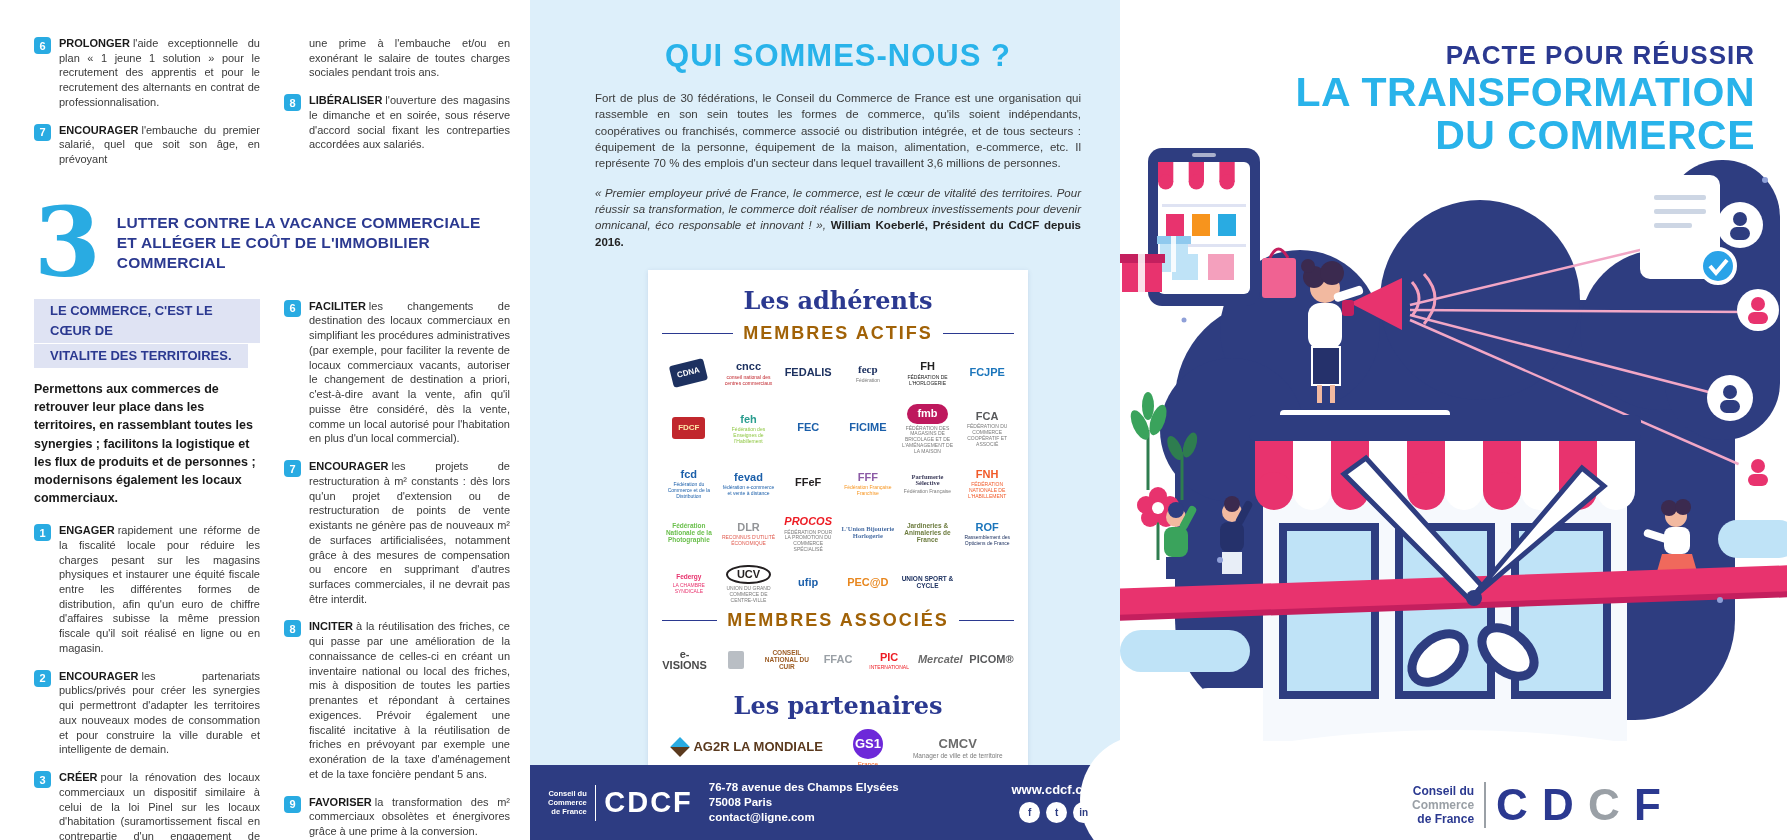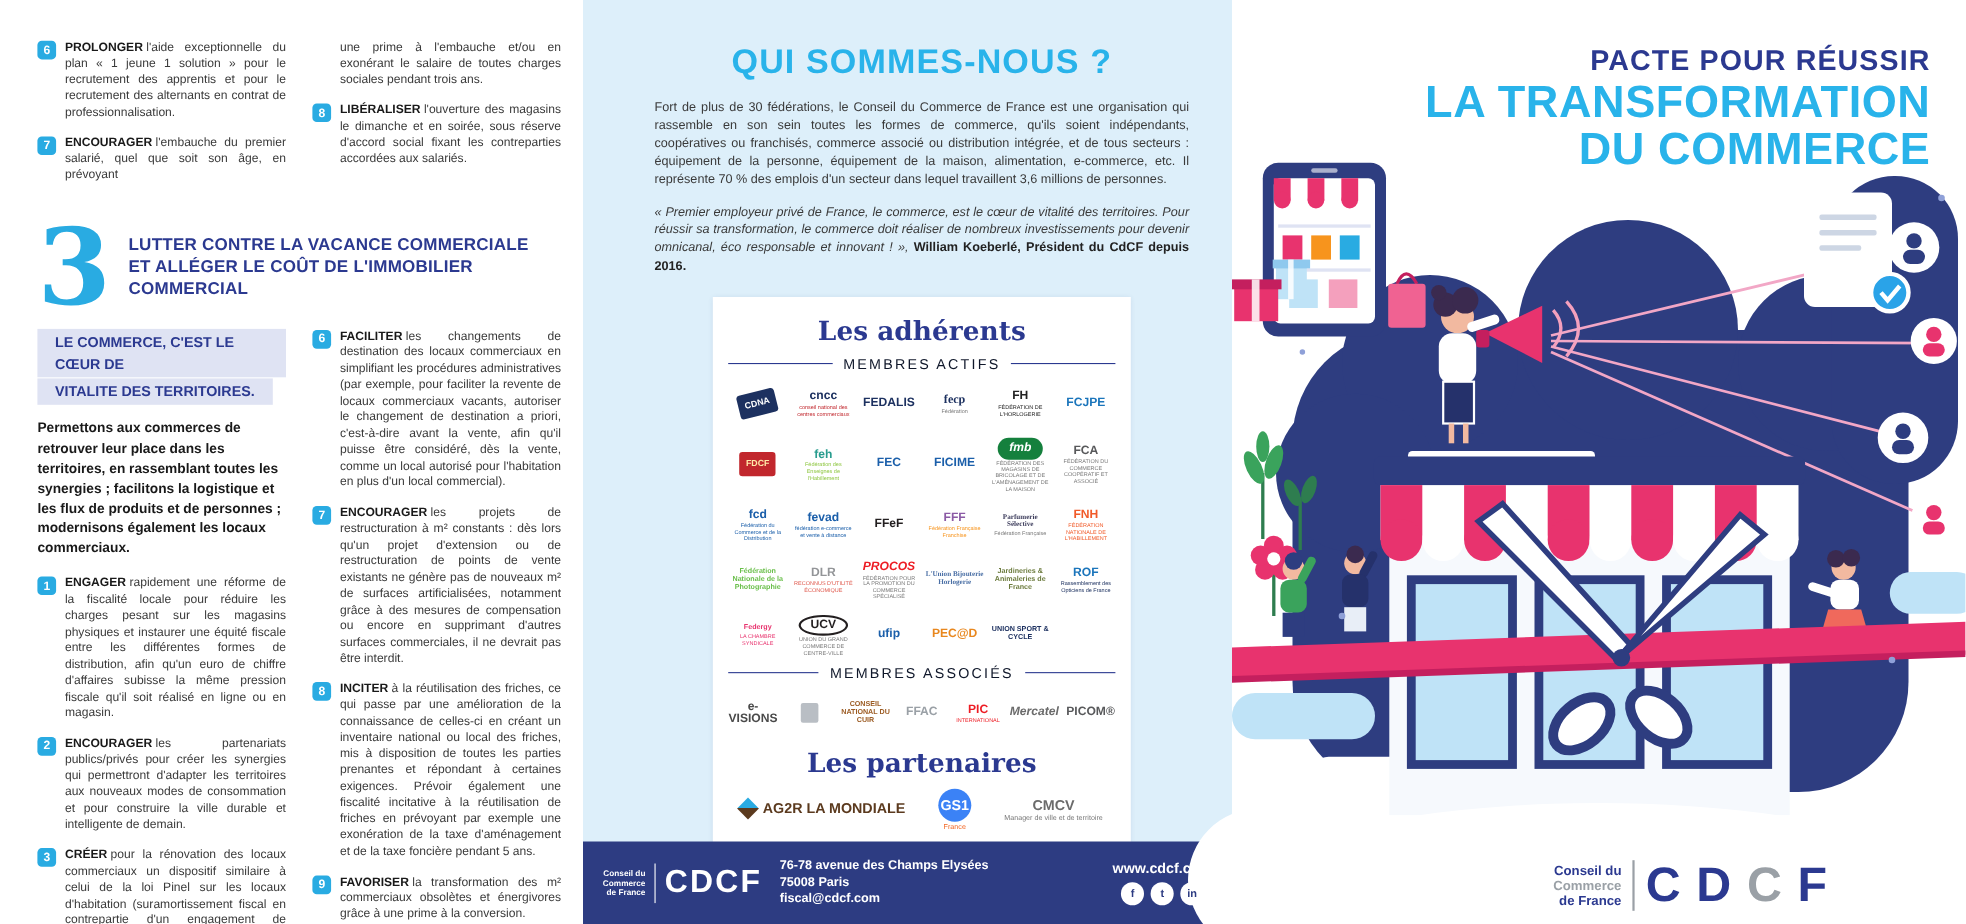--- a/index.html
+++ b/index.html
@@ -30,21 +30,21 @@
   .mid-intro{margin:0 0 13px 0;font-size:11.5px;line-height:1.42;text-align:justify;}
   .mid-quote{margin:0;font-size:11.5px;line-height:1.42;text-align:justify;}
   .mid-quote b{font-style:normal;color:#222;}
   .card{width:380px;margin:20px auto 0 auto;background:#fff;box-shadow:0 1px 5px rgba(40,60,120,.12);
         padding:14px 14px 12px 14px;box-sizing:border-box;}
   .card-title{margin:2px 0 8px 0;text-align:center;font-family:"DejaVu Serif",serif;font-size:24px;
               font-weight:bold;color:#2b3990;}
   .card-title.partners{margin-top:10px;}
   .divider{display:flex;align-items:center;gap:10px;margin:6px 0 10px 0;}
   .divider::before,.divider::after{content:"";flex:1;height:1px;background:#2b3990;}
-  .divider span{font-size:13px;letter-spacing:2px;color:#0f172a;font-weight:400;}
+  .divider span{font-size:18px;letter-spacing:2px;color:#a16207;font-weight:700;}
   .logo-grid{display:grid;gap:10px 6px;margin-bottom:6px;}
   .logo-grid.six{grid-template-columns:repeat(6,1fr);}
   .logo-grid.seven{grid-template-columns:repeat(7,1fr);}
   .lcell{display:flex;flex-direction:column;align-items:center;justify-content:center;text-align:center;min-height:40px;}
   .lmain{font-weight:bold;font-size:11px;line-height:1.05;}
   .lmain.sm{font-size:6.5px;}
   .lmain.serif{font-family:Liberation Serif, serif;}
   .lmain.italic{font-style:italic;}
   .lmain.boxed{padding:7px 6px;border-radius:3px;font-size:8px;}
   .lmain.tilt{transform:rotate(-14deg);}
@@ -227,21 +227,21 @@
     <span class="lmain" style="color: rgb(27, 95, 170);">FEC</span>
     <span class="lsub"></span>
   </div>
 
   <div class="lcell">
     <span class="lmain" style="color: rgb(27, 95, 170);">FICIME</span>
     <span class="lsub"></span>
   </div>
 
   <div class="lcell">
-    <span class="lmain pill" style="color: rgb(255, 255, 255); background-color: #15803d; font-style: italic;">fmb</span>
+    <span class="lmain pill" style="color: rgb(255, 255, 255); background-color: #be185d;">fmb</span>
     <span class="lsub">FÉDÉRATION DES MAGASINS DE BRICOLAGE ET DE L'AMÉNAGEMENT DE LA MAISON</span>
   </div>
 
   <div class="lcell">
     <span class="lmain" style="color: rgb(88, 89, 91);">FCA</span>
     <span class="lsub">FÉDÉRATION DU COMMERCE COOPÉRATIF ET ASSOCIÉ</span>
   </div>
 
   <div class="lcell">
     <span class="lmain" style="color: rgb(27, 95, 170);">fcd</span>
@@ -368,21 +368,21 @@
   </div>
 </div>
     <h2 class="card-title partners">Les partenaires</h2>
     <div class="partner-row">
   <div class="lcell">
     <span class="lmain ag2r" style="color: rgb(91, 58, 30);">AG2R LA MONDIALE</span>
     <span class="lsub"></span>
   </div>
 
   <div class="lcell">
-    <span class="lmain circle" style="color: rgb(255, 255, 255); background-color: #3b82f6;">GS1</span>
+    <span class="lmain circle" style="color: rgb(255, 255, 255); background-color: #6d28d9;">GS1</span>
     <span class="lsub" style="color: rgb(242, 101, 34);">France</span>
   </div>
 
   <div class="lcell">
     <span class="lmain" style="color: rgb(107, 107, 107);">CMCV</span>
     <span class="lsub">Manager de ville et de territoire</span>
   </div>
 </div>
   </div>
 
@@ -392,21 +392,21 @@
         <div>Conseil du</div>
         <div>Commerce</div>
         <div>de France</div>
       </div>
       <div class="brand-bar"></div>
       <div class="brand-acronym">CDCF</div>
     </div>
     <div class="addr">
       <div>76-78 avenue des Champs Elysées</div>
       <div>75008 Paris</div>
-      <div>fiscal@cdcf.com</div>
+      <div>contact@ligne.com</div>
     </div>
     <div class="web">
       <div class="site">www.cdcf.com</div>
       <div class="socials">
   <span class="soc">
             <i>f</i>
           </span>
 
   <span class="soc">
             <i>t</i>

